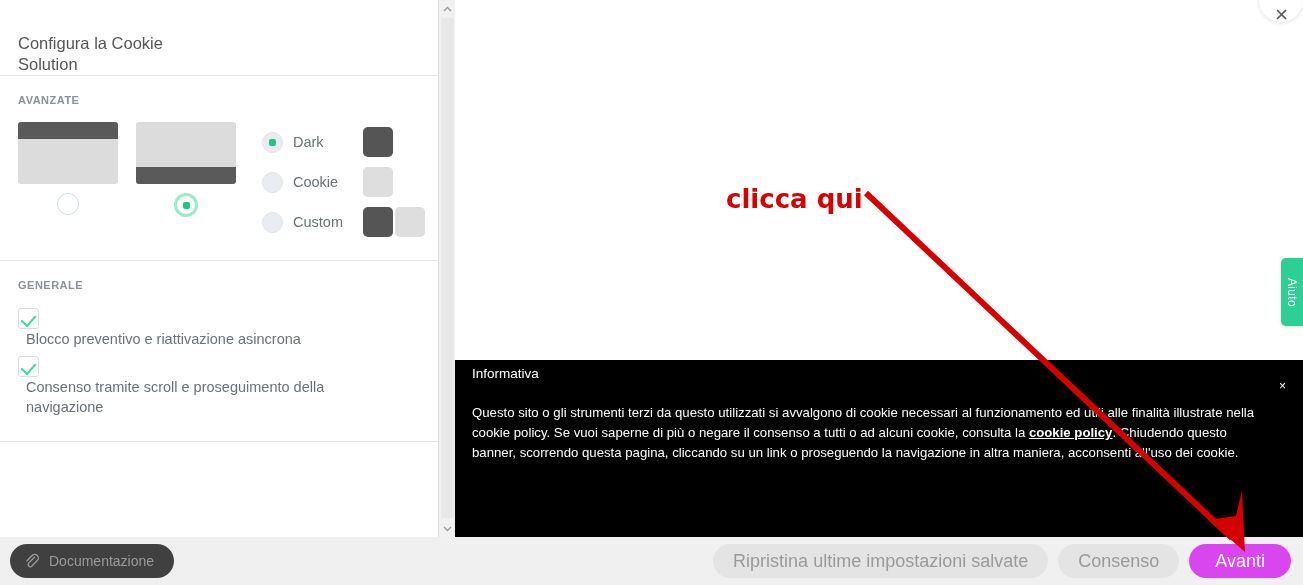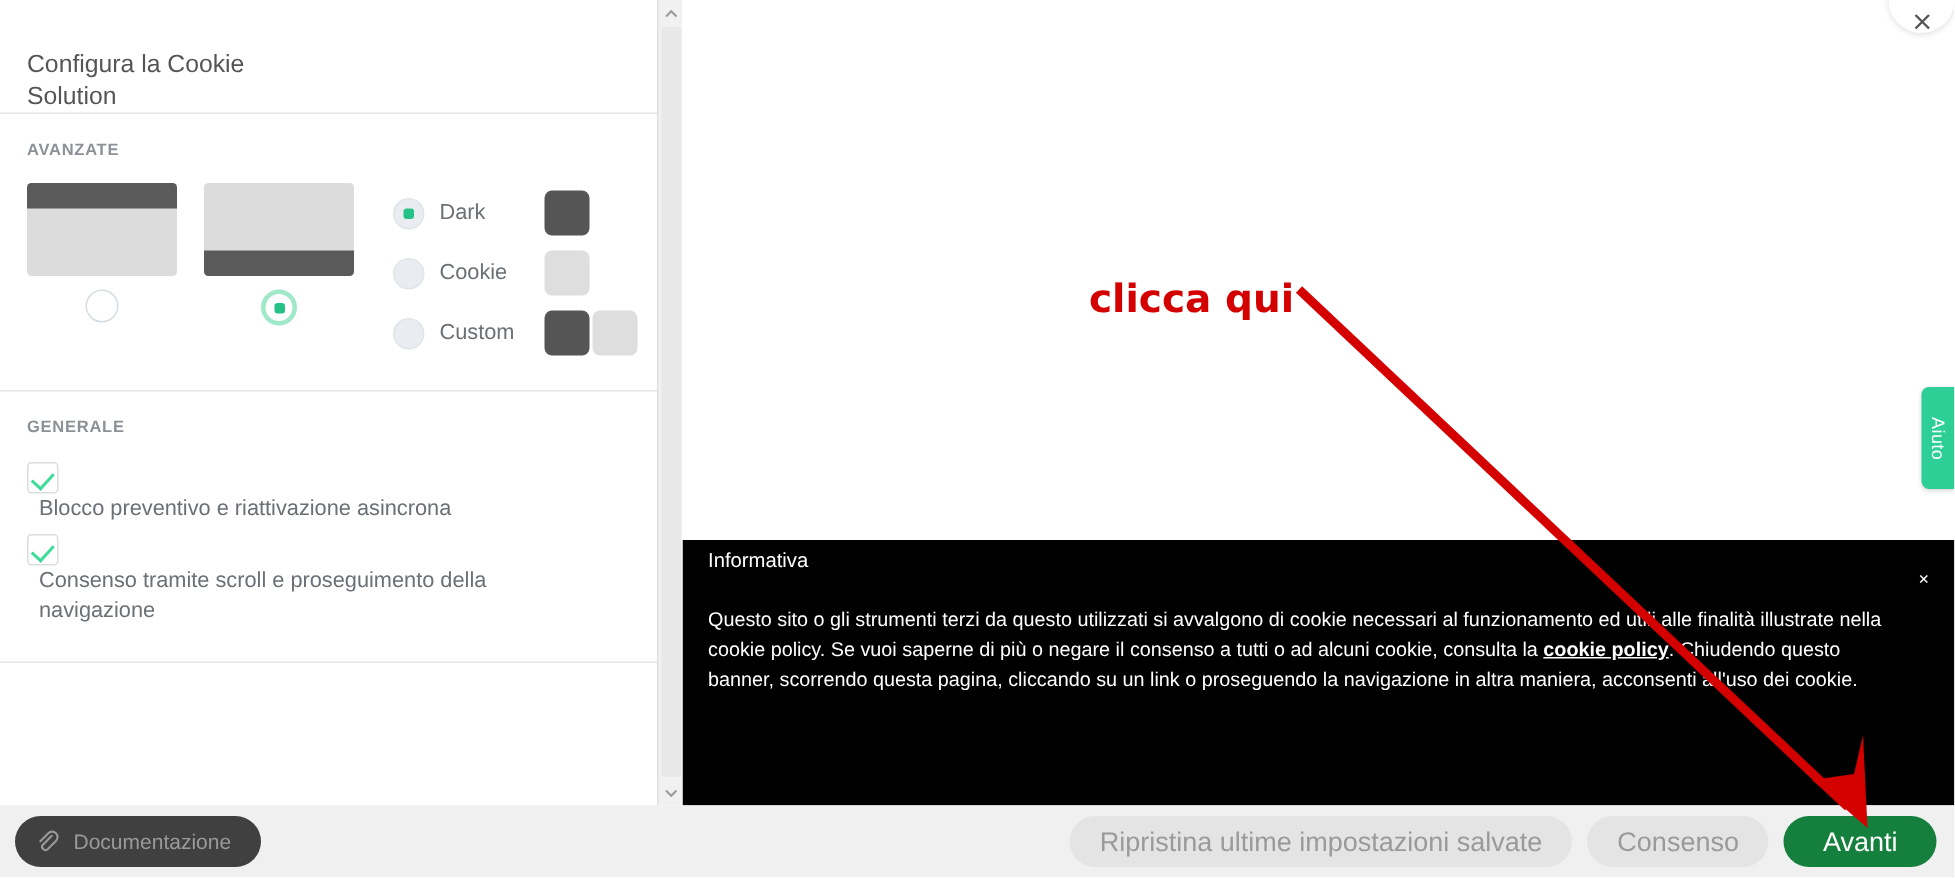--- a/index.html
+++ b/index.html
@@ -186,21 +186,21 @@
     font-size: 14px; color: #9a9a9a;
   }
   .clip-icon { margin-right: 9px; display: flex; }
   .footer-right { margin-left: auto; display: flex; align-items: center; margin-right: 12px; }
   .btn {
     height: 34px; border-radius: 17px; display: flex;
     align-items: center; justify-content: center;
     font-size: 18px; padding: 0 20px; margin-left: 10px;
   }
   .btn-ghost { background: #e4e4e4; color: #9a9a9a; }
-  .btn-primary { background: #15803d; color: #fff; padding: 0 26px; }
+  .btn-primary { background: #d946ef; color: #fff; padding: 0 26px; }
 </style>
 </head>
 <body>
 
 <div id="root">
 
   <div class="panel">
 
     <div class="panel-header">
       <div class="panel-title">Configura la Cookie Solution</div>

